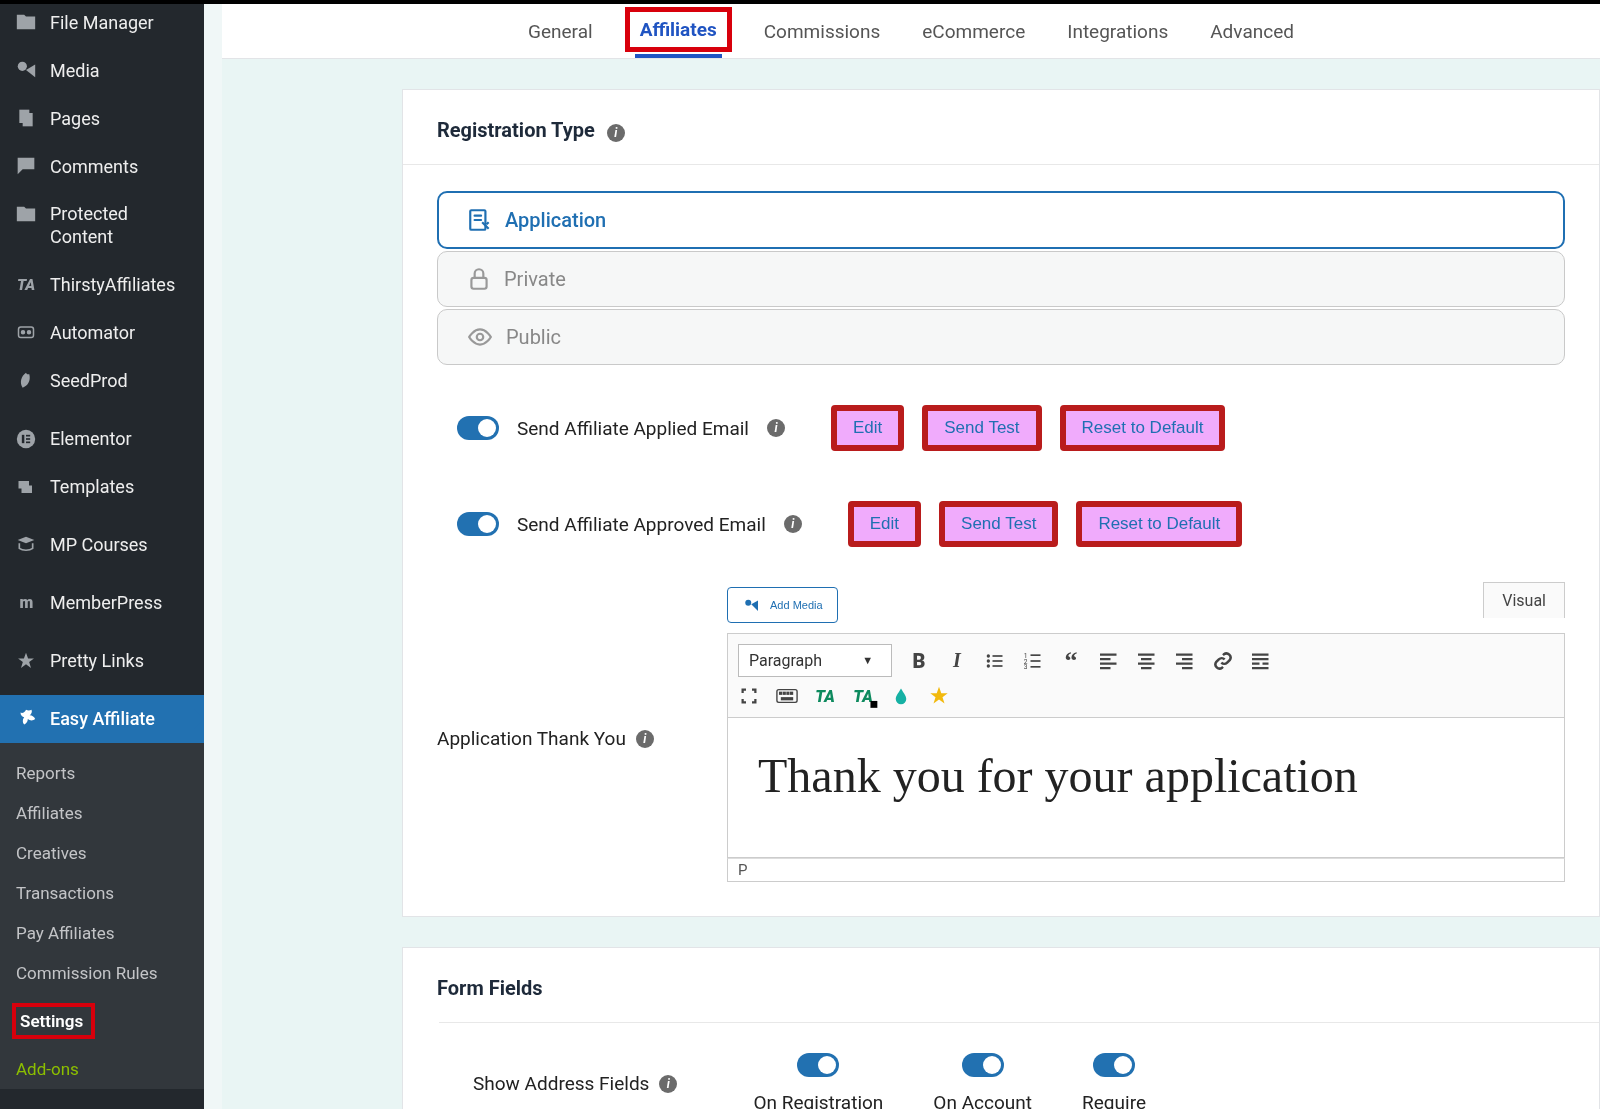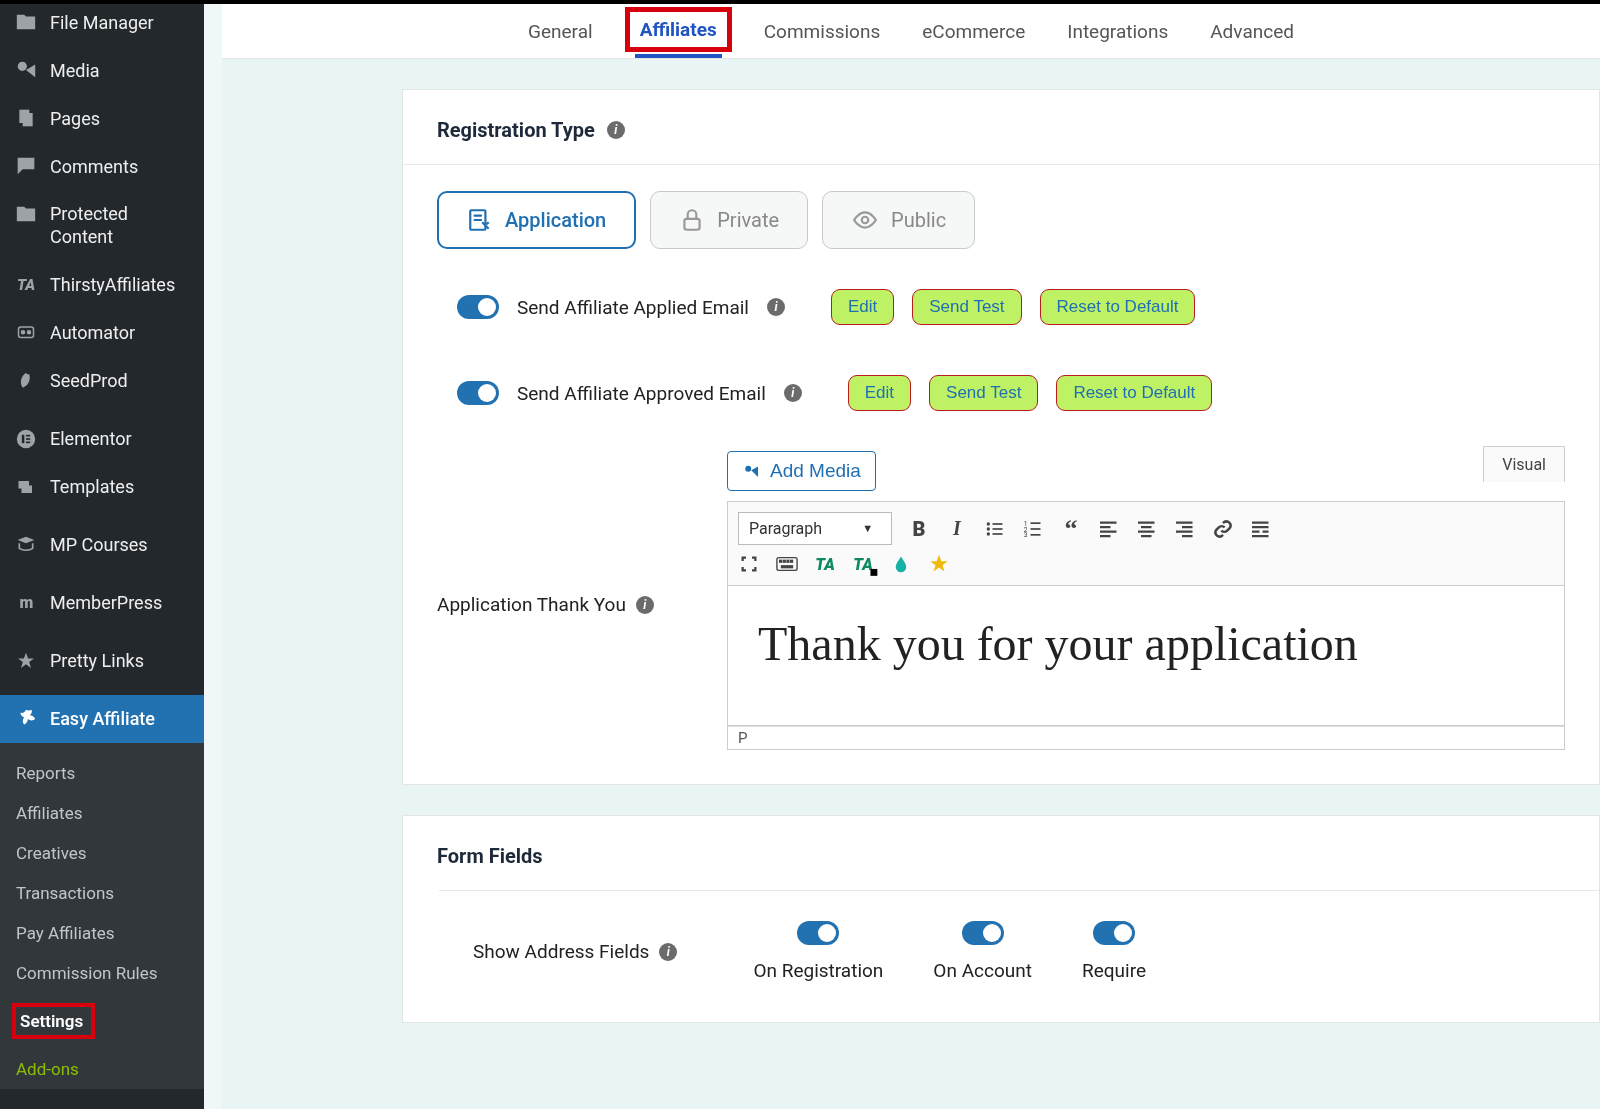--- a/index.html
+++ b/index.html
@@ -23,41 +23,41 @@
   .tabs-wrap { position: absolute; top: 4px; left: 222px; right: 0; height: 55px; background: #fff; border-bottom: 1px solid #e2e4e7; }
   .tabs { display: flex; gap: 42px; justify-content: center; align-items: center; height: 100%; padding: 0 30px; font-size: 19px; color: #555; }
   .tab { height: 100%; display: flex; align-items: center; cursor: pointer; }
   .tab.active { color: #2054c2; font-weight: 700; border-bottom: 4px solid #2054c2; }
   .tab-hl { border: 5px solid #d8000c; padding: 6px 10px; margin: -6px -10px; }
 
   
   .main { position: absolute; top: 59px; left: 222px; right: 0; bottom: 0; padding: 30px 0 0 180px; background: #e9f5f4; overflow: hidden; }
   .panel { background: #fff; border: 1px solid #e2e4e7; width: 100%; }
 
-  .section-head { padding: 28px 34px 22px; font-size: 20px; font-weight: 700; color: #1e2a3a; display: flex; align-items: center; gap: 12px; }
+  .section-head { padding: 28px 34px 22px; font-size: 20px; font-weight: 700; color: #1e2a3a; display: flex; align-items: flex-end; gap: 12px; }
   .section-body { padding: 0 34px 34px; border-top: 1px solid #e8e8e8; padding-top: 26px; }
   .info-ic { width: 18px; height: 18px; border-radius: 50%; background: #6b6b6b; color: #fff; font-size: 12px; display: inline-flex; align-items: center; justify-content: center; font-weight: bold; font-style: italic; }
 
   
-  .rtype-row { display: flex; gap: 14px; margin-bottom: 40px; }
+  .rtype-row { display: flex; gap: 2px; margin-bottom: 40px; flex-direction: column; }
   .rtype-btn { display: flex; align-items: center; gap: 12px; border: 1px solid #c9c9c9; background: #f6f7f7; color: #888; padding: 14px 28px; border-radius: 10px; font-size: 20px; cursor: pointer; }
   .rtype-btn.sel { border: 2px solid #1f6fb2; background: #fff; color: #1f6fb2; font-weight: 500; }
 
   
   .toggle-row { display: flex; align-items: center; gap: 18px; margin: 30px 0 30px 20px; }
   .toggle { width: 42px; height: 24px; background: #2271b1; border-radius: 14px; position: relative; cursor: pointer; flex-shrink: 0; }
   .toggle::after { content: ""; position: absolute; right: 3px; top: 3px; width: 18px; height: 18px; background: #fff; border-radius: 50%; }
   .tlabel { font-size: 19px; color: #222; }
-  .small-btn { border: 1px solid #b91c1c; color: #1f6fb2; background: #bef264; padding: 7px 16px; font-size: 17px; border-radius: 9px; cursor: pointer; }
+  .small-btn { border: 6px solid #b91c1c; color: #1f6fb2; background: #f0abfc; padding: 7px 16px; font-size: 17px; border-radius: 4px; cursor: pointer; }
 
   
   .editor-row { display: flex; gap: 40px; margin-top: 40px; }
   .editor-label { font-size: 19px; color: #222; display: flex; align-items: center; gap: 10px; padding-top: 8px; width: 250px; flex-shrink: 0; }
   .editor-box { flex: 1; }
-  .media-btn { border: 1px solid #1f6fb2; color: #1f6fb2; background: #fff; padding: 8px 14px; font-size: 19px; border-radius: 4px; cursor: pointer; display: inline-flex; align-items: center; gap: 8px; }
+  .media-btn { border: 1px solid #1f6fb2; color: #1f6fb2; background: #fff; padding: 8px 14px; font-size: 11px; border-radius: 4px; cursor: pointer; display: inline-flex; align-items: center; gap: 8px; }
   .ed-tabs { float: right; margin-top: 4px;}
   .ed-tab { border: 1px solid #ccc; border-bottom: none; padding: 8px 18px; font-size: 16px; color: #444; background: #f3f3f3; cursor: pointer; }
   .toolbar { clear: both; margin-top: 10px; border: 1px solid #ccc; background: #fafafa; padding: 6px 8px; }
   .tb-row { display: flex; align-items: center; gap: 16px; padding: 4px 2px; }
   .tb-sel { border: 1px solid #bbb; padding: 6px 18px 6px 10px; font-size: 16px; color: #333; background: #fff; display: flex; align-items: center; gap: 40px; cursor: pointer;}
   .tb-ic { width: 22px; height: 22px; color: #444; cursor: pointer; display: flex; align-items: center; justify-content: center; font-size: 20px; }
   .ed-content { border: 1px solid #ccc; border-top: none; background: #fff; padding: 30px 30px 10px; font-family: Georgia, serif; color: #222; height: 140px; overflow: hidden; }
   .ed-content h2 { font-size: 48px; font-weight: 400; margin-bottom: 24px; }
   .ed-content p { font-size: 21px; color: #555; }
   .ed-status { border: 1px solid #ccc; border-top: 1px solid #ddd; background: #fff; padding: 2px 10px; font-size: 15px; color: #555; }

